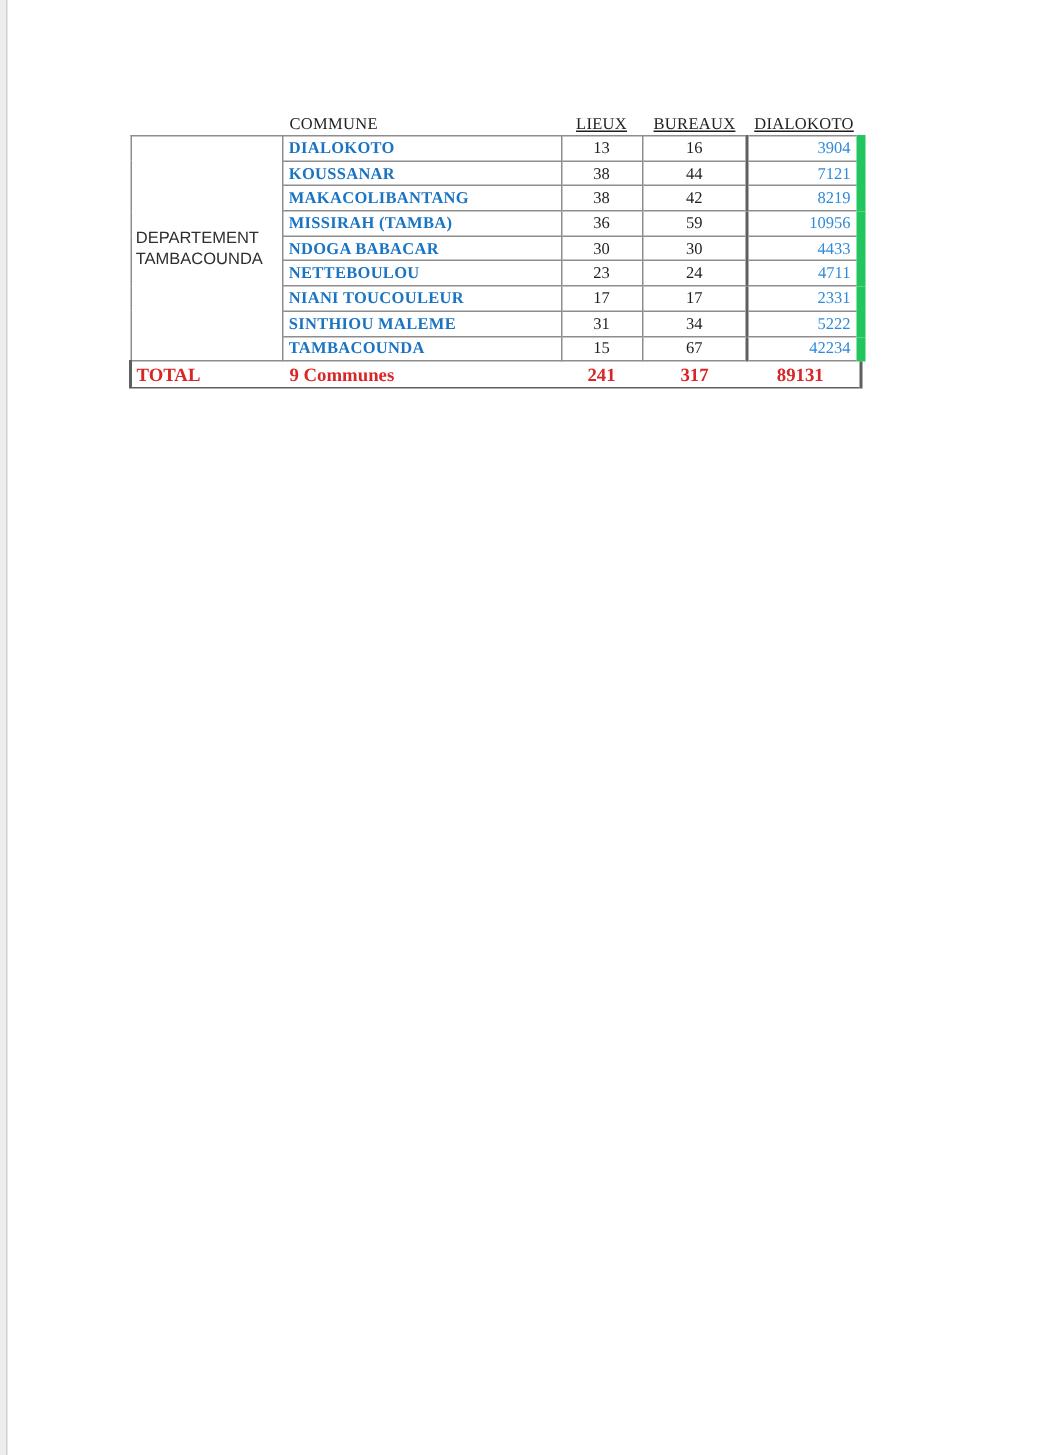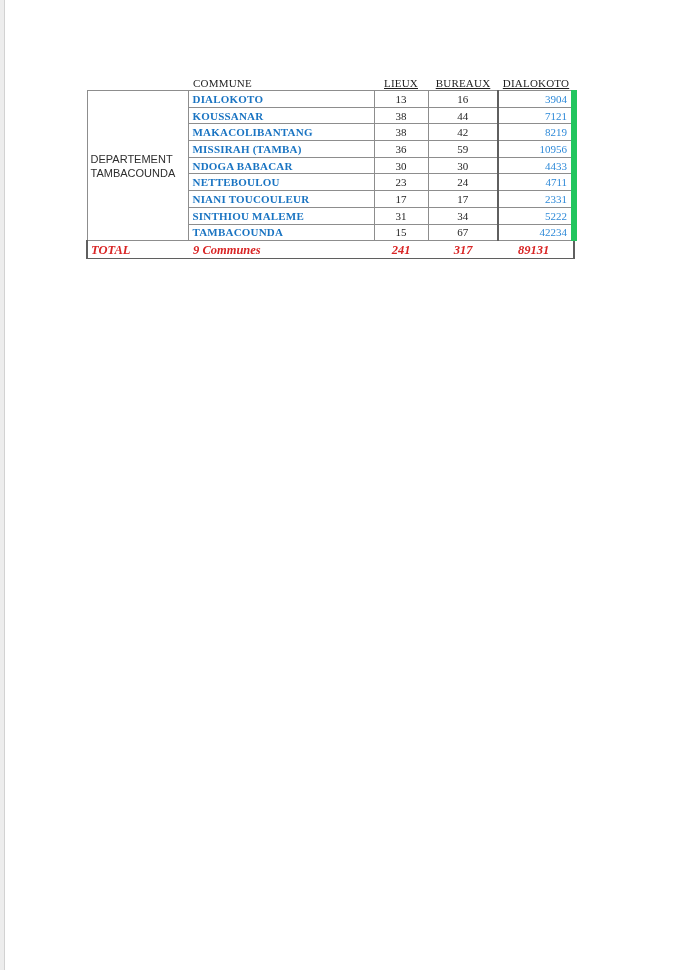--- a/index.html
+++ b/index.html
@@ -92,21 +92,20 @@
   tbody tr.body-row td:last-child { border-right: 6px solid #22c55e; }
 
   
   tr.total td {
     border: none;
     border-top: 1px solid #5f5f5f;
     border-bottom: 1px solid #5f5f5f;
     height: 17px;
     color: #d92525;
     font-weight: bold;
-    font-style: italic;
     font-size: 12.5px;
     line-height: 16px;
     vertical-align: middle;
   }
   tr.total td.t-label    { border-left: 2px solid #5f5f5f; text-align: left; padding-left: 3px; }
   tr.total td.t-communes { text-align: left; padding-left: 5px; }
   tr.total td.t-center   { text-align: center; }
   tr.total td.t-elect    { border-right: 2px solid #5f5f5f; text-align: center; padding-right: 4px; }
 </style>
 </head>

